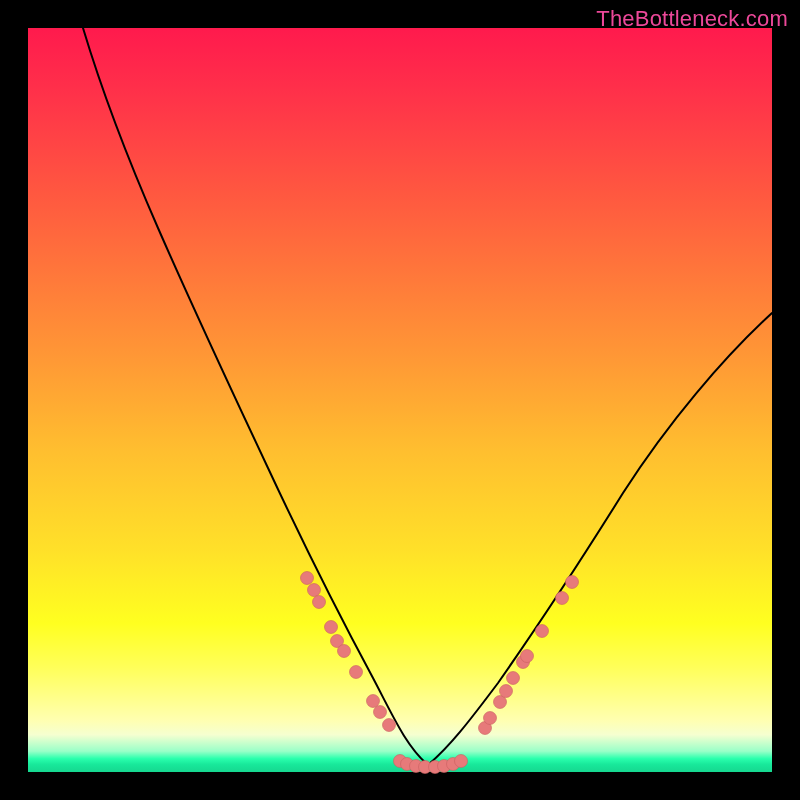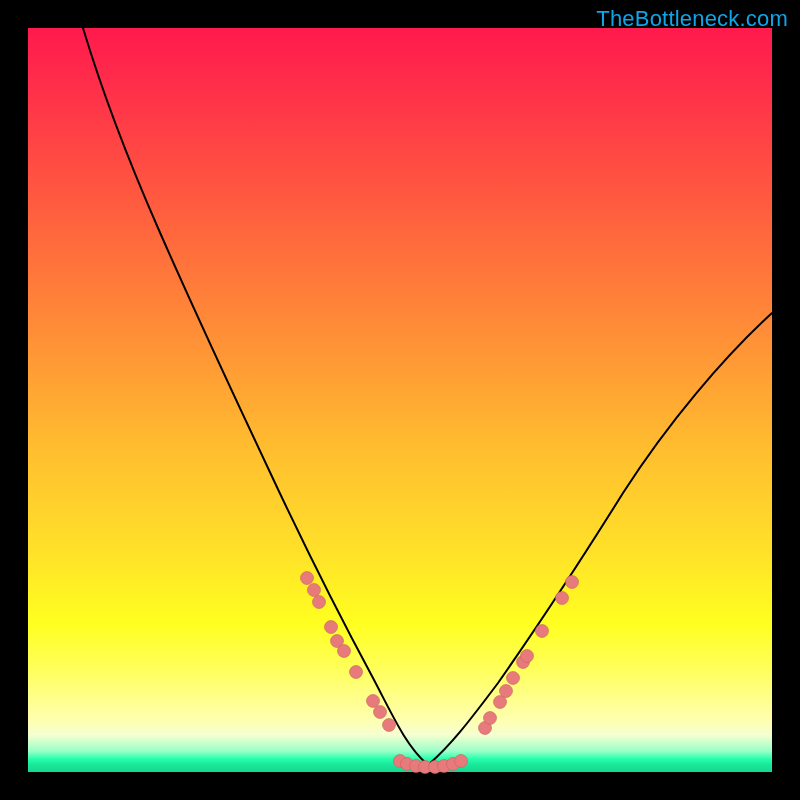--- a/index.html
+++ b/index.html
@@ -33,21 +33,21 @@
       #9affc8 97.2%,
       #2affad 98.2%,
       #18e89a 99%,
       #16d890 100%
     );
   }
   .watermark {
     position: absolute;
     top: 6px;
     right: 12px;
-    color: #0ea5e9;
+    color: #ec4899;
     font-size: 22px;
     font-weight: 500;
     letter-spacing: 0.2px;
     user-select: none;
   }
   svg.curve {
     position: absolute;
     left: 0;
     top: 0;
     width: 744px;

